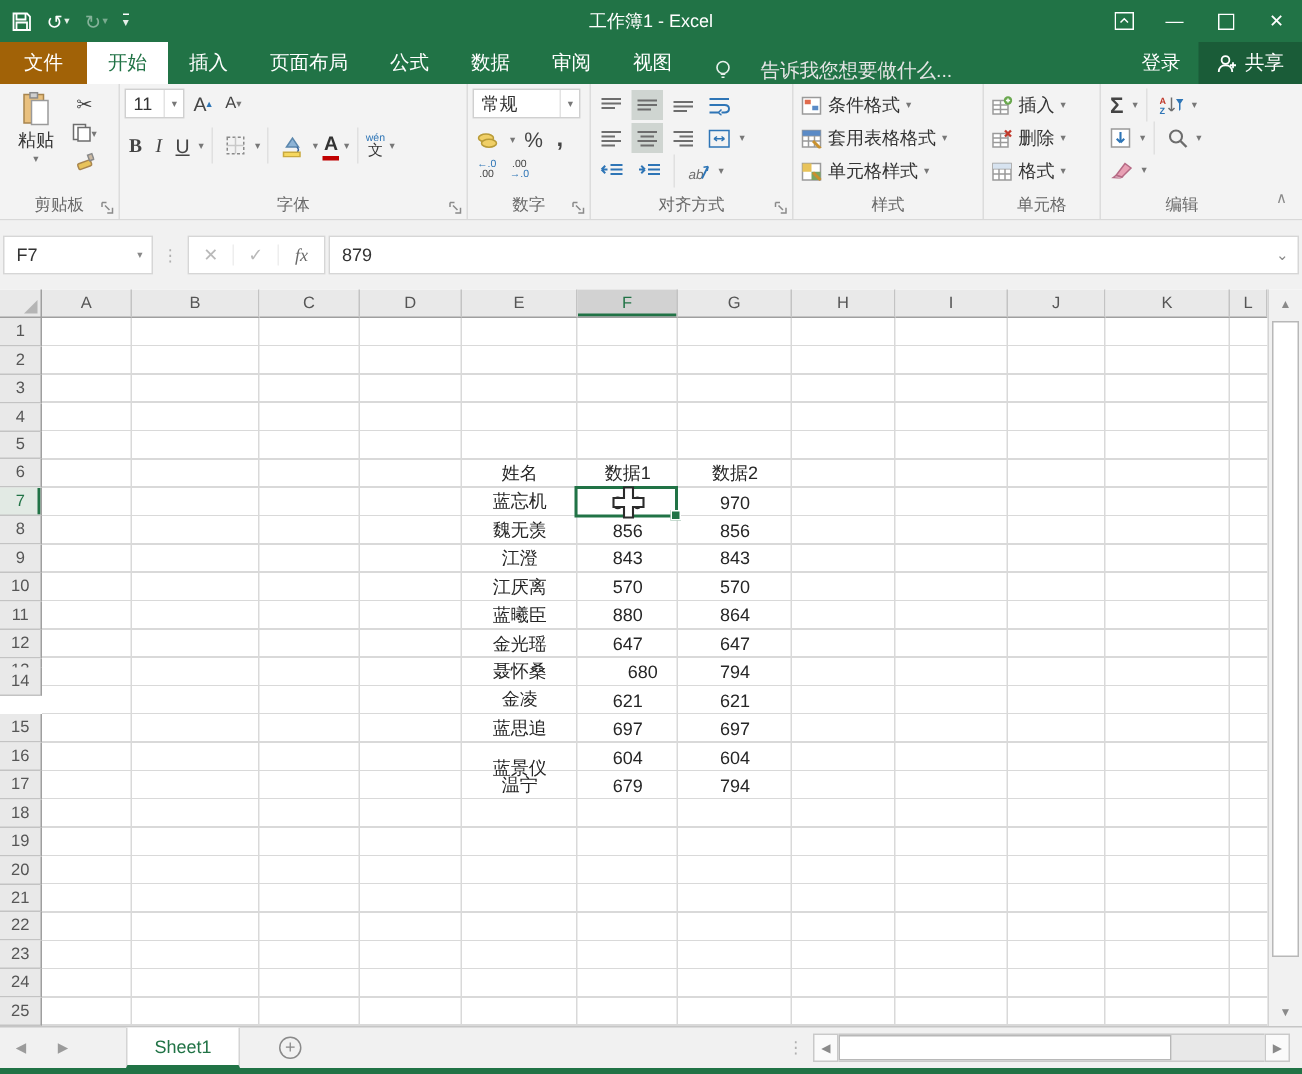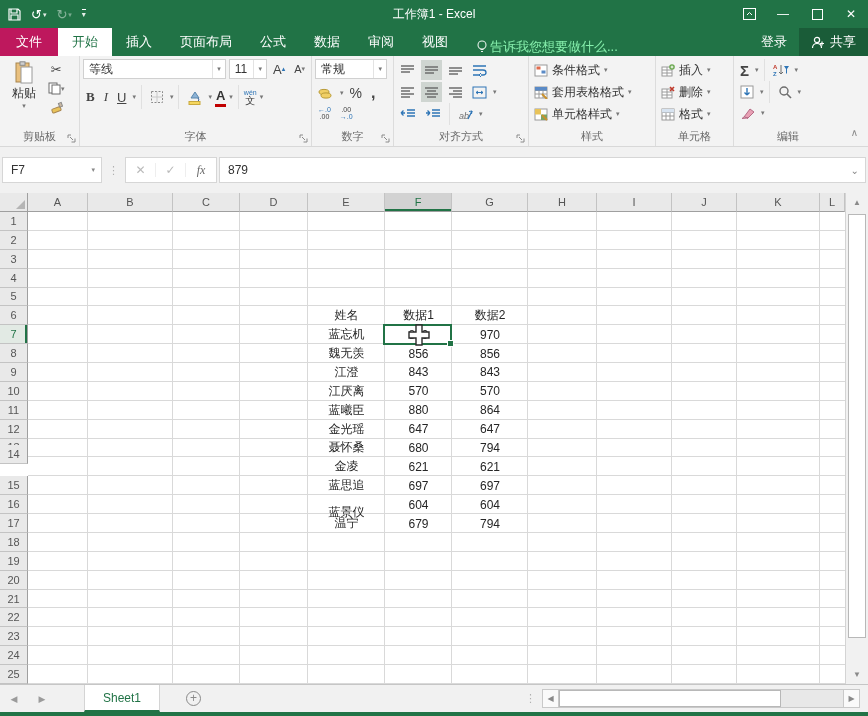--- a/index.html
+++ b/index.html
@@ -13,23 +13,23 @@
   .qat .qbtn { color:#fff; font-size:13px; line-height:1; display:flex; align-items:center; gap:1px; cursor:default; }
   .qat .dd { font-size:7px; color:#e6efe9; }
   .qat .disabled { opacity:.45; }
   .title-text { position:absolute; left:0; right:0; text-align:center; font-size:12px; color:#fff; pointer-events:none; }
   .wincontrols { margin-left:auto; display:flex; align-items:center; height:100%; }
   .wincontrols .wbtn { width:34px; height:100%; display:flex; align-items:center; justify-content:center; font-size:12px; color:#fff; }
 
   
   .tabrow { position:absolute; left:0; top:28px; width:868px; height:28px; background:#217346; display:flex; align-items:flex-end; }
   .rtab { padding:0 14px; height:28px; display:flex; align-items:center; font-size:13px; color:#fff; }
-  .rtab.file { background:#be185d; padding:0 16px; }
+  .rtab.file { background:#a16207; padding:0 16px; }
   .rtab.active { background:#fff; color:#217346; }
-  .tellme { display:flex; align-items:center; gap:2px; margin-left:14px; color:#86efac; font-size:13px; }
+  .tellme { display:flex; align-items:center; gap:19px; margin-left:14px; color:#e5e5e5; font-size:13px; }
   .tabright { margin-left:auto; display:flex; align-items:center; height:100%;justify-content:center; }
   .signin { color:#fff; font-size:13px; padding:0 12px; }
   .sharebtn { background:#1a5c38; height:100%; display:flex; align-items:center; gap:5px; padding:0 12px; color:#fff; font-size:13px; }
 
   
   .ribbon { position:absolute; left:0; top:56px; width:868px; height:91px; background:#f3f3f3; border-bottom:1px solid #d8d8d8; display:flex; }
   .rgroup { position:relative; border-right:1px solid #dcdcdc; padding:3px 3px 16px 3px; flex:none; }
   .glabel { position:absolute; bottom:2px; left:0; right:0; text-align:center; font-size:11px; color:#696969; }
   .dlg { position:absolute; right:3px; bottom:3px; }
   .rrow { display:flex; align-items:center; gap:3px; }
@@ -208,24 +208,20 @@
         </div>
       </div>
       <div class="glabel">剪贴板</div>
       <svg class="dlg" width="9" height="9" viewBox="0 0 9 9">
           <path d="M1 1 h3 M1 1 v3 M3 3 l3 3 M8 4.5 v3.5 h-3.5" fill="none" stroke="#8a8a8a"></path>
         </svg>
     </div>
 
     <div class="rgroup" style="width:232px;">
       <div class="rrow">
-        <div class="combo" style="width:150px;">
-          <span>等线</span>
-          <span class="dd">▾</span>
-        </div>
         <div class="combo" style="width:40px;">
           <span>11</span>
           <span class="dd">▾</span>
         </div>
         <span class="sbtn">
             <span>A</span>
             <span class="dd7" style="color:#2e75b6;">▴</span>
           </span>
         <span class="sbtn" style="font-size:11px;">
             <span>A</span>
@@ -581,21 +577,21 @@
         <div class="cell" style="left: 280px; width: 77px; top: 169.92px;">江厌离</div>
         <div class="cell" style="left: 357px; width: 67px; top: 169.92px;">570</div>
         <div class="cell" style="left: 424px; width: 76px; top: 169.92px;">570</div>
         <div class="cell" style="left: 280px; width: 77px; top: 188.8px;">蓝曦臣</div>
         <div class="cell" style="left: 357px; width: 67px; top: 188.8px;">880</div>
         <div class="cell" style="left: 424px; width: 76px; top: 188.8px;">864</div>
         <div class="cell" style="left: 280px; width: 77px; top: 207.68px;">金光瑶</div>
         <div class="cell" style="left: 357px; width: 67px; top: 207.68px;">647</div>
         <div class="cell" style="left: 424px; width: 76px; top: 207.68px;">647</div>
         <div class="cell" style="left: 280px; width: 77px; top: 226.56px;">聂怀桑</div>
-        <div class="cell" style="left: 357px; width: 67px; top: 226.56px;">680</div>
+        <div class="cell" style="left: 367px; width: 67px; top: 226.56px;">680</div>
         <div class="cell" style="left: 424px; width: 76px; top: 226.56px;">794</div>
         <div class="cell" style="left: 280px; width: 77px; top: 245.44px;">金凌</div>
         <div class="cell" style="left: 357px; width: 67px; top: 245.44px;">621</div>
         <div class="cell" style="left: 424px; width: 76px; top: 245.44px;">621</div>
         <div class="cell" style="left: 280px; width: 77px; top: 264.32px;">蓝思追</div>
         <div class="cell" style="left: 357px; width: 67px; top: 264.32px;">697</div>
         <div class="cell" style="left: 424px; width: 76px; top: 264.32px;">697</div>
         <div class="cell" style="left: 280px; width: 77px; top: 291px;">蓝景仪</div>
         <div class="cell" style="left: 357px; width: 67px; top: 283.2px;">604</div>
         <div class="cell" style="left: 424px; width: 76px; top: 283.2px;">604</div>

